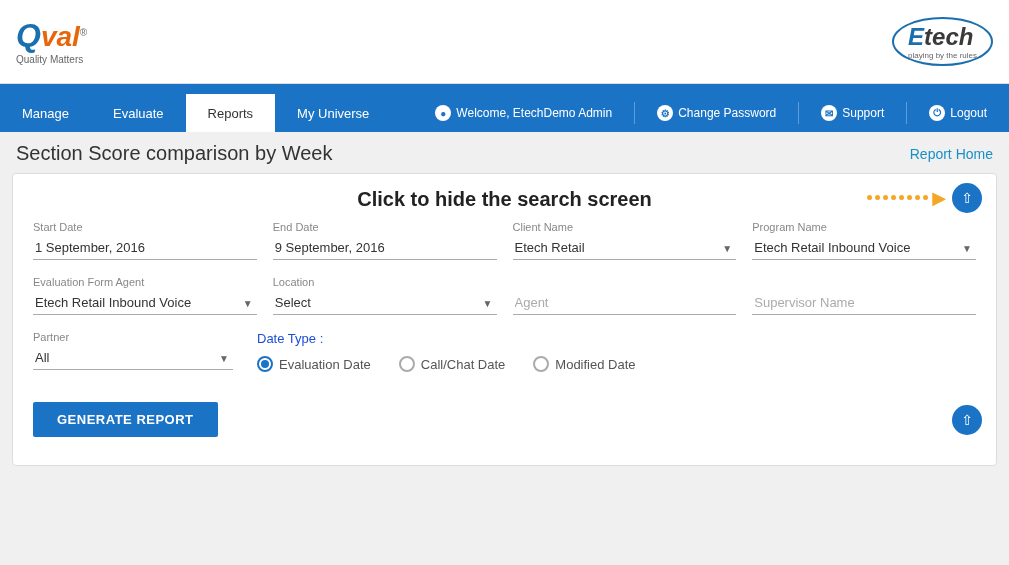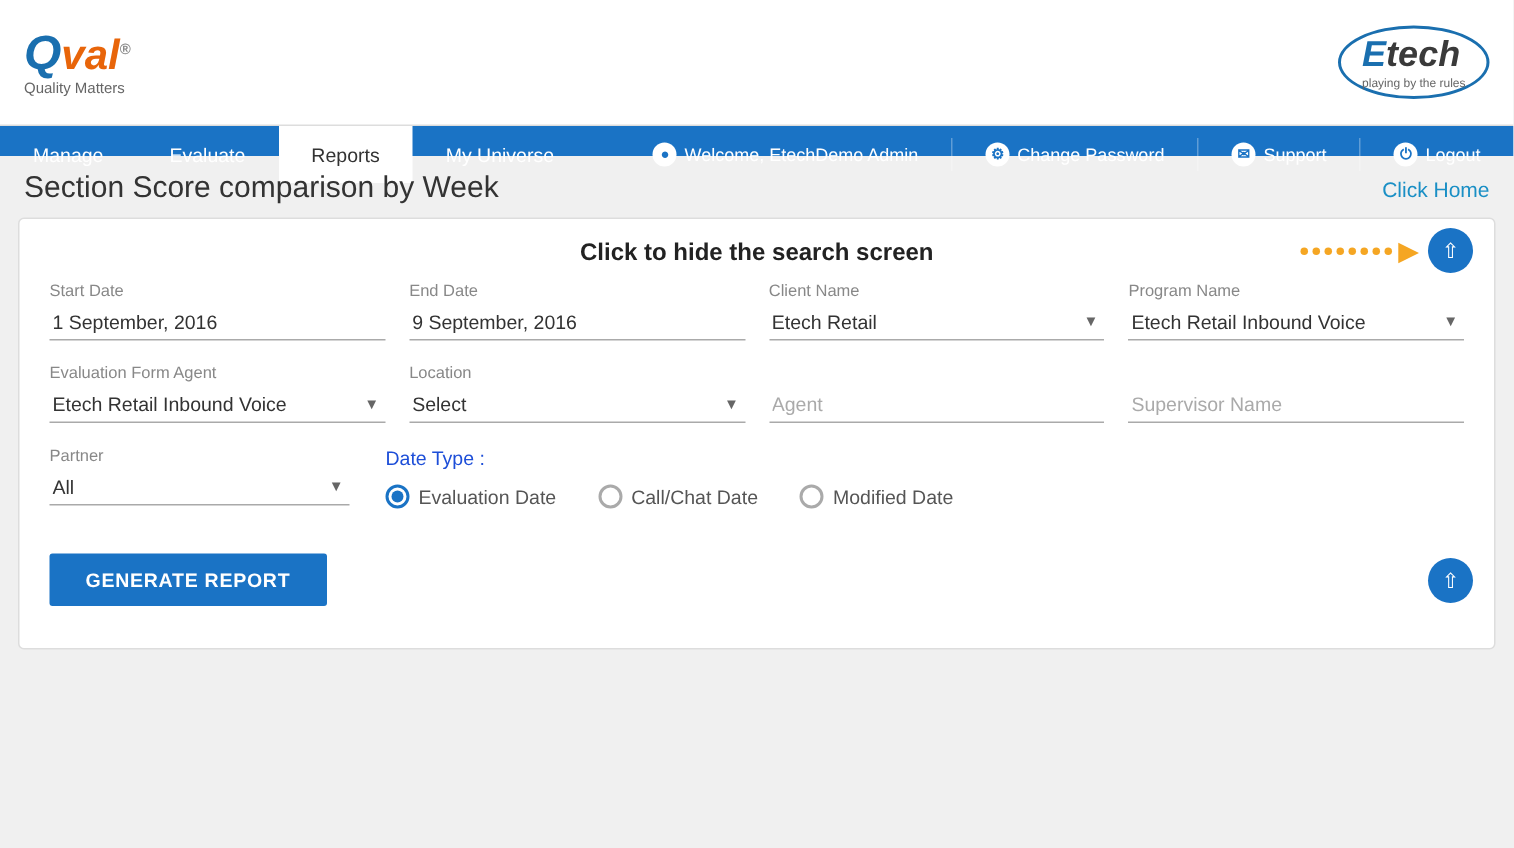--- a/index.html
+++ b/index.html
@@ -24,22 +24,22 @@
       display: flex;
       align-items: center;
     }
     .etech-text { font-size: 22px; font-weight: bold; color: #1a6faf; }
     .etech-sub { font-size: 8px; color: #666; text-align: right; }
 
     
     .nav-bar {
       background: #1a73c5;
       display: flex;
-      align-items: flex-start;
-      height: 20px;
+      align-items: flex-end;
+      height: 48px;
     }
     .nav-bar .nav-item {
       color: #fff;
       padding: 0 22px;
       height: 38px;
       display: flex;
       align-items: center;
       cursor: pointer;
       font-size: 13px;
       white-space: nowrap;
@@ -88,21 +88,21 @@
       padding: 0 0 16px;
     }
     .search-panel-header {
       display: flex;
       align-items: center;
       justify-content: center;
       padding: 14px 16px 10px;
       position: relative;
     }
     .search-panel-title {
-      font-size: 16px;
+      font-size: 20px;
       font-weight: bold;
       color: #222;
       text-align: right;
     }
     .dotted-arrow {
       display: flex;
       align-items: center;
       position: absolute;
       right: 14px;
       top: 50%;
@@ -269,21 +269,21 @@
     <div class="nav-divider"></div>
     <div class="nav-item">
       <span class="nav-icon">⏻</span>
       <span>Logout</span>
     </div>
   </div>
 </div>
 
 <div class="page-title-bar">
   <div class="page-title">Section Score comparison by Week</div>
-  <a class="report-home-link">Click Home</a>
+  <a class="report-home-link">Report Home</a>
 </div>
 
 <div class="search-panel">
   <div class="search-panel-inner">
 
     <div class="search-panel-header">
       <span class="search-panel-title">Click to hide the search screen</span>
       <div class="dotted-arrow">
         <div class="dotted-line">
           <div class="dot"></div>

